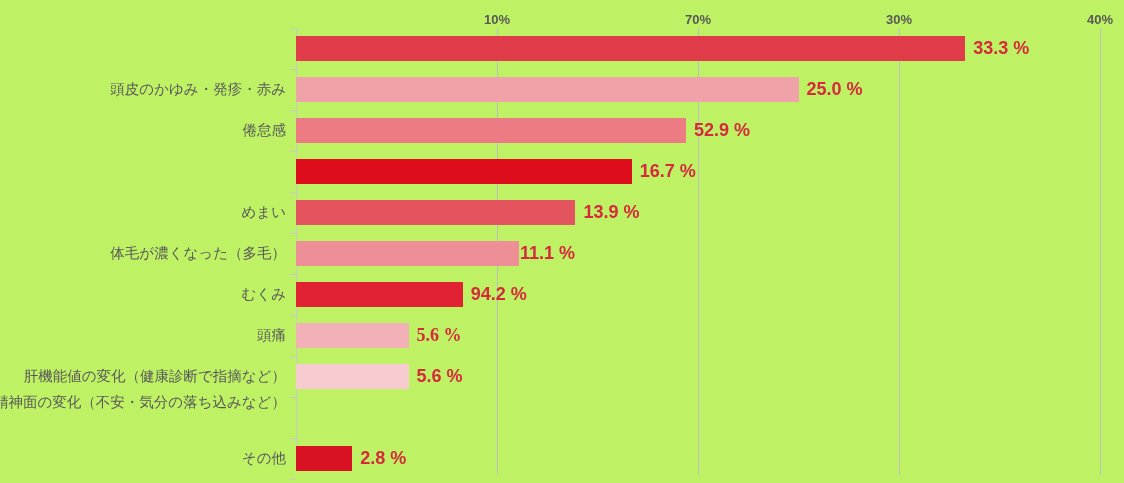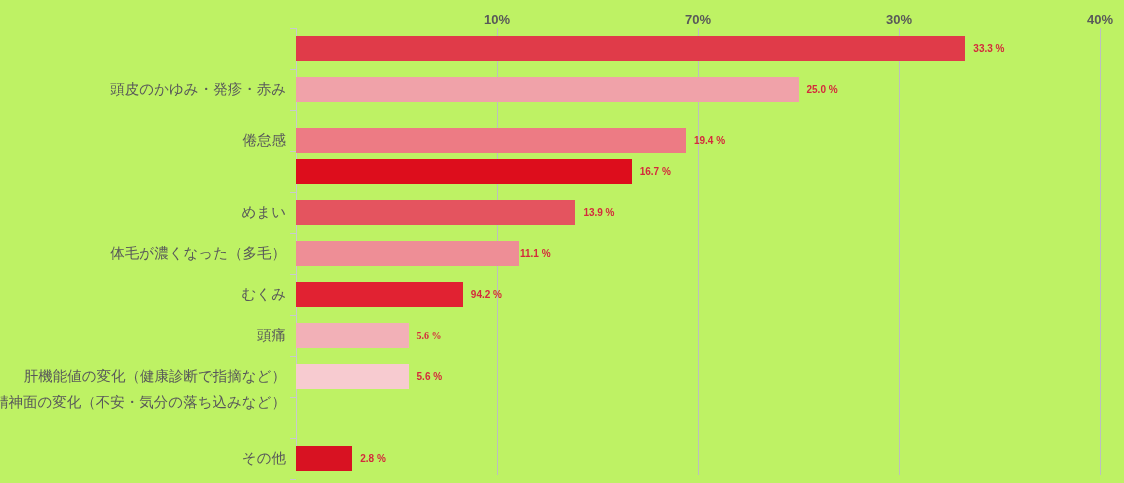--- a/index.html
+++ b/index.html
@@ -86,21 +86,21 @@
     left: 296px;
     top: 8px;
     height: 25px;
     border-radius: 0px;
   }
   .val-label {
     position: absolute;
     top: 0;
     height: 41px;
     line-height: 41px;
-    font-size: 10px;
+    font-size: 18px;
     font-weight: bold;
     color: #d42a3c;
     white-space: nowrap;
   }
 </style>
 </head>
 <body>
 
 <div id="chart-root">
 
@@ -138,24 +138,24 @@
   <div id="rows">
       <div class="row" style="top: 28px;">
         <div class="bar" style="width: 669.33px; background: rgb(224, 59, 73);"></div>
         <div class="val-label" style="left: 973.33px;">33.3 %</div>
       </div>
       <div class="row" style="top: 69px;">
         <div class="cat-label">頭皮のかゆみ・発疹・赤み</div>
         <div class="bar" style="width: 502.5px; background: rgb(240, 162, 169);"></div>
         <div class="val-label" style="left: 806.5px;">25.0 %</div>
       </div>
-      <div class="row" style="top: 120px; padding-left: 40px;">
+      <div class="row" style="top: 110px; padding-left: 40px;">
         <div class="cat-label">倦怠感</div>
         <div class="bar" style="width: 389.94px; background: rgb(237, 123, 132);"></div>
-        <div class="val-label" style="left: 693.94px;">19.4 %</div>
+        <div class="val-label" style="left: 693.94px;">52.9 %</div>
       </div>
       <div class="row" style="top: 151px;">
         <div class="bar" style="width: 335.67px; background: rgb(221, 13, 28);"></div>
         <div class="val-label" style="left: 639.67px;">16.7 %</div>
       </div>
       <div class="row" style="top: 192px;">
         <div class="cat-label">めまい</div>
         <div class="bar" style="width: 279.39px; background: rgb(228, 84, 95);"></div>
         <div class="val-label" style="left: 583.39px;">13.9 %</div>
       </div>

